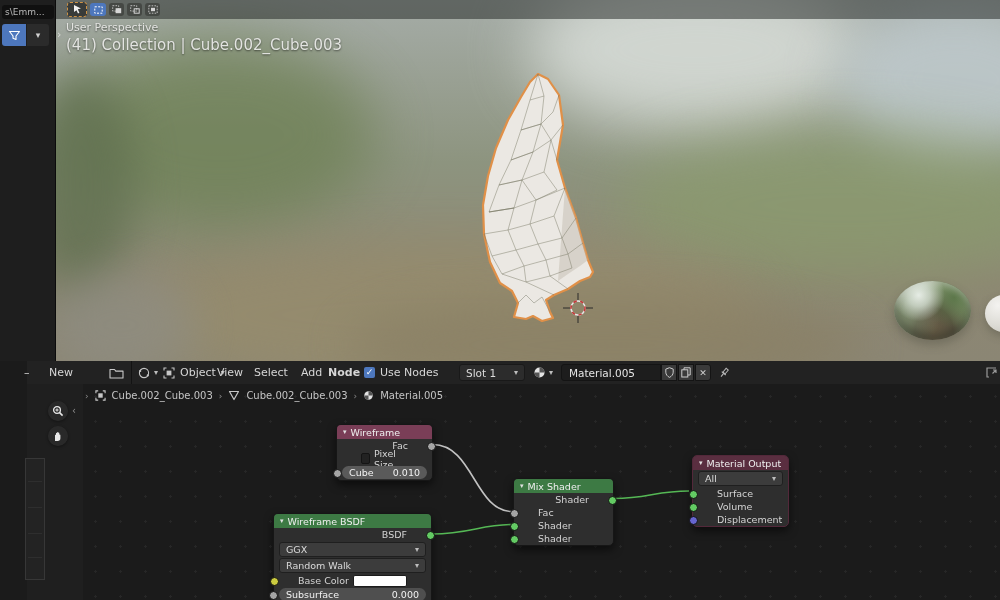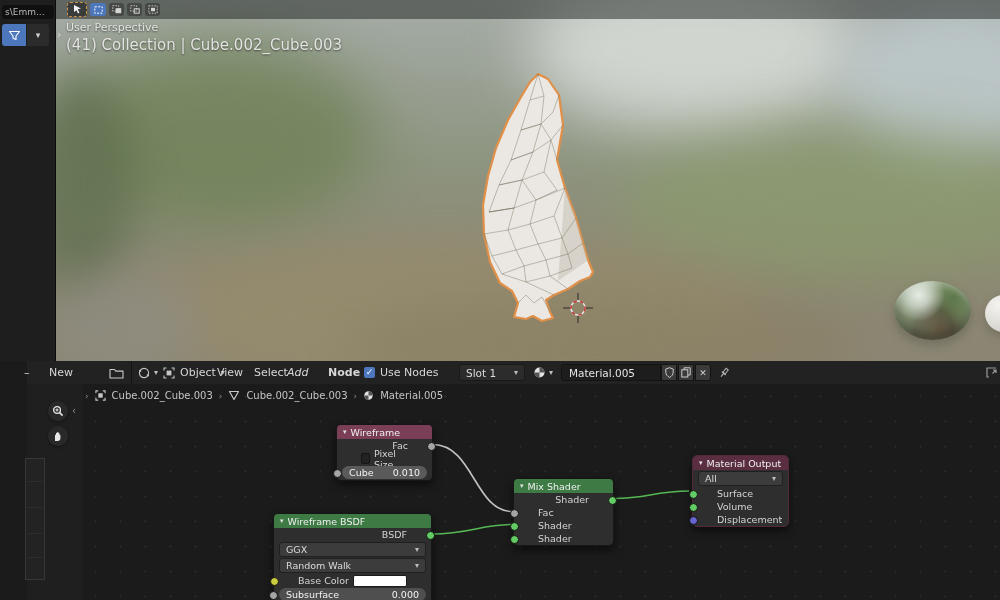--- a/index.html
+++ b/index.html
@@ -213,21 +213,21 @@
               <path d="M1 3.5 V1 H3.5 M8.5 1 H11 V3.5 M11 8.5 V11 H8.5 M3.5 11 H1 V8.5" fill="none" stroke="#c6c6c6" stroke-width="1.1"></path>
               <rect x="3.6" y="3.6" width="4.8" height="4.8" fill="#c6c6c6"></rect>
             </svg>
         </span>
         <span>Object</span>
         <span class="chev">▾</span>
       </div>
 
       <div class="hitem" style="left:190px;">View</div>
       <div class="hitem" style="left:227px;">Select</div>
-      <div class="hitem" style="left:260px;font-style:italic;">Add</div>
+      <div class="hitem" style="left:274px;">Add</div>
       <div class="hitem" style="left:301px;font-weight:bold;">Node</div>
 
       <div id="use-nodes-check" class="abs">✓</div>
       <div class="hitem" style="left:353px;">Use Nodes</div>
 
       <div id="slot-drop" class="abs">
         <span>Slot 1</span>
         <span class="chev">▾</span>
       </div>
 

